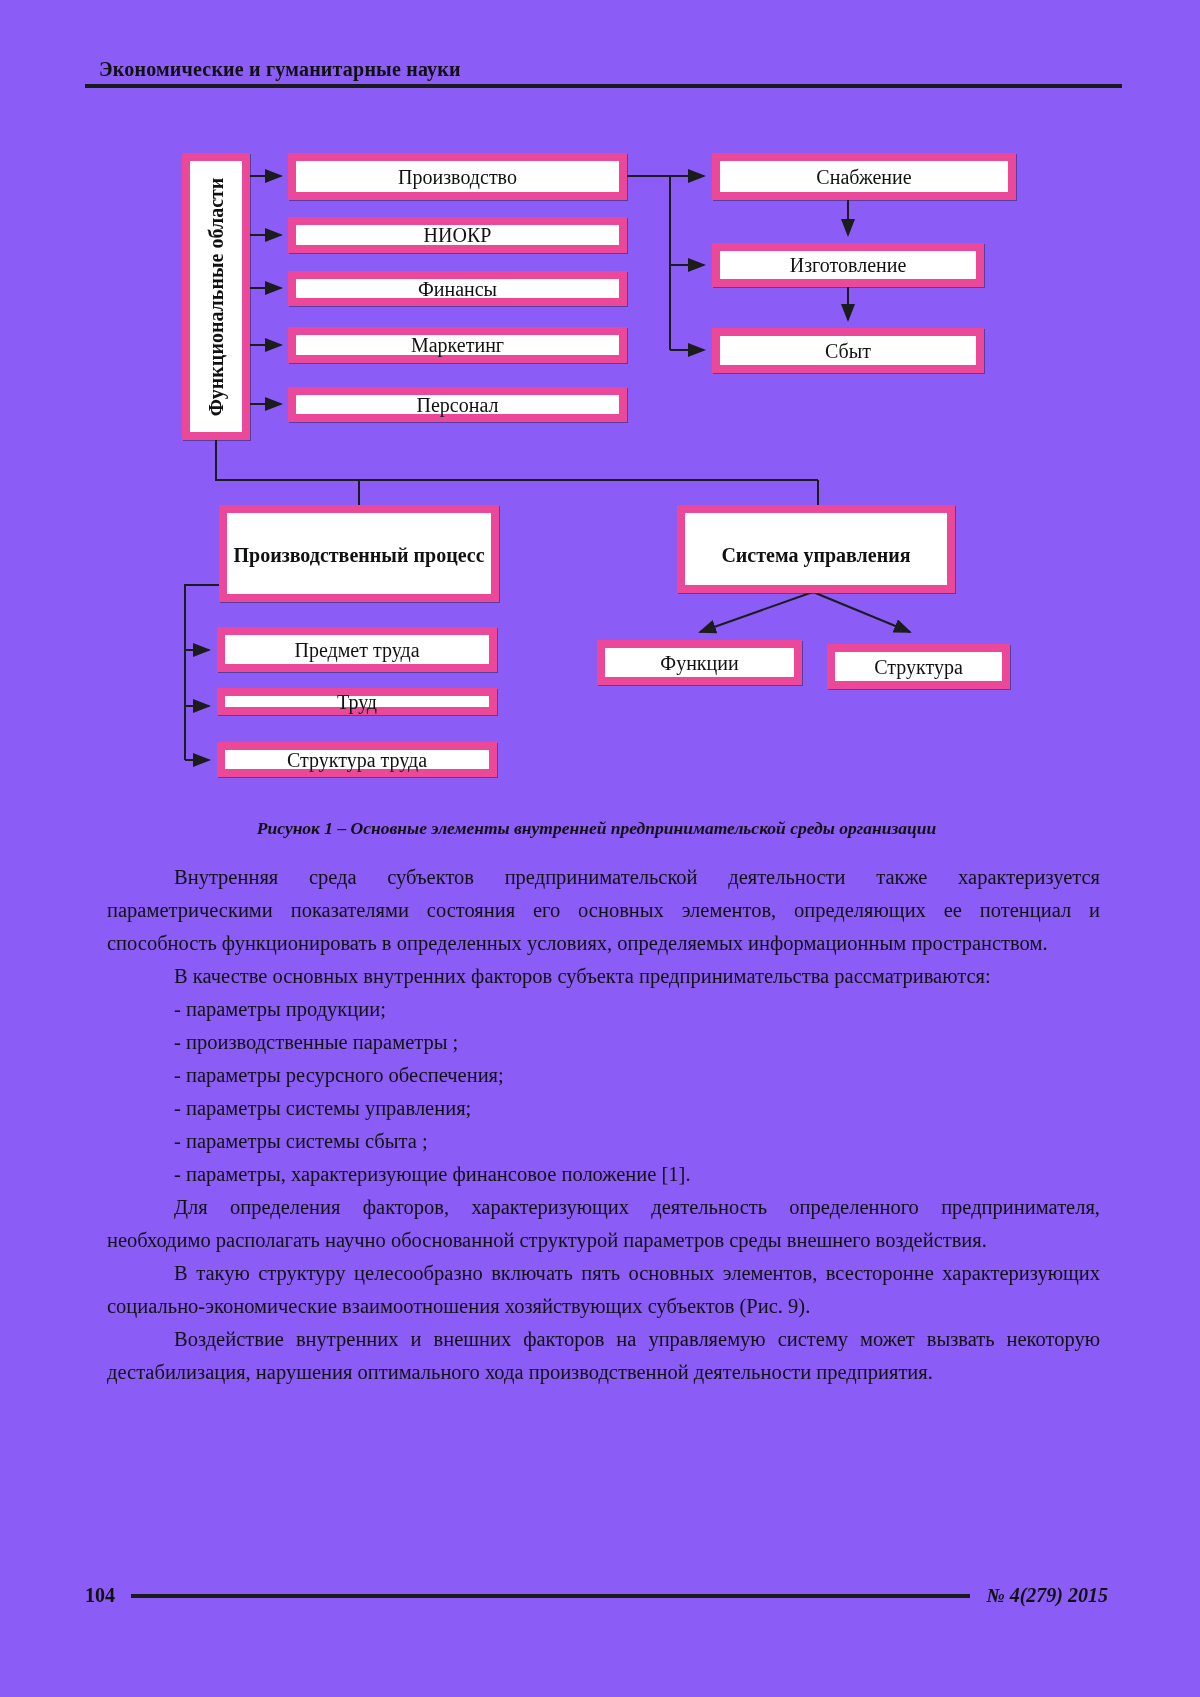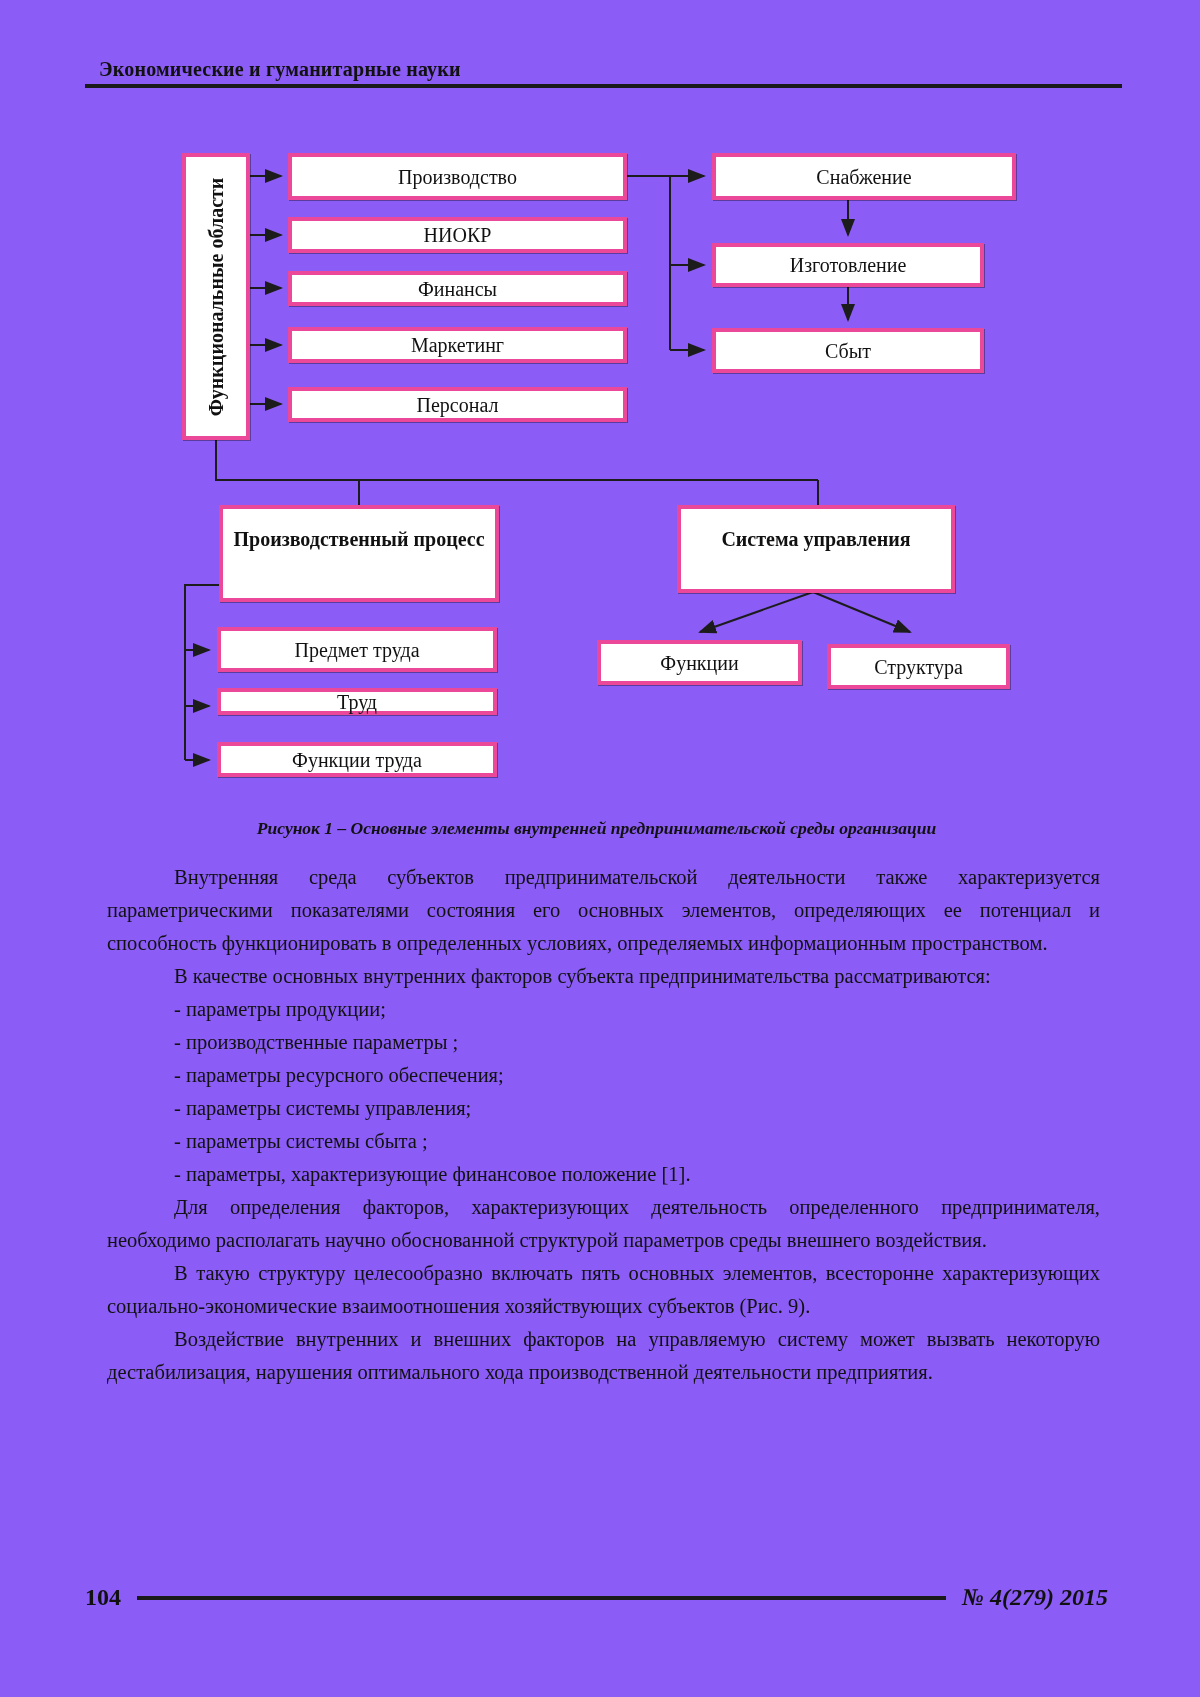--- a/index.html
+++ b/index.html
@@ -30,21 +30,21 @@
     letter-spacing: 0.2px;
   }
   .page-footer {
     position: absolute;
     left: 85px;
     top: 1584px;
     width: 1023px;
     display: flex;
     align-items: center;
     gap: 16px;
-    font-size: 24px;
+    font-size: 20px;
     font-weight: bold;
   }
   .footer-rule {
     flex: 1;
     height: 4px;
     background: #1a1a1a;
   }
   .issue-label { font-style: italic; }
   
   .figure {
@@ -53,33 +53,33 @@
     width: 1200px;
     height: 850px;
   }
   .connectors {
     position: absolute;
     left: 0; top: 0;
   }
   .node {
     position: absolute;
     box-sizing: border-box;
-    border: 4px solid #ec4899;
+    border: 8px solid #ec4899;
     background: #fff;
     display: flex;
     align-items: center;
     justify-content: center;
     text-align: center;
     font-size: 20px;
     line-height: 1.2;
     box-shadow: 1px 1px 0 rgba(0,0,0,0.35);
   }
   .node-top {
     align-items: flex-start;
-    padding-top: 9px;
+    padding-top: 21px;
     font-weight: bold;
     line-height: 42px;
   }
   .node-vertical .vtext {
     transform: rotate(-90deg);
     white-space: nowrap;
     font-weight: bold;
     font-size: 20px;
   }
   
@@ -196,21 +196,21 @@
       <span>Система управления</span>
     </div>
 
     <div class="node" style="left:217px;top:627px;width:280px;height:45px">
       <span>Предмет труда</span>
     </div>
     <div class="node" style="left:217px;top:688px;width:280px;height:27px">
       <span>Труд</span>
     </div>
     <div class="node" style="left:217px;top:742px;width:280px;height:35px">
-      <span>Функции труда</span>
+      <span>Структура труда</span>
     </div>
 
     <div class="node" style="left:597px;top:640px;width:205px;height:45px">
       <span>Функции</span>
     </div>
     <div class="node" style="left:827px;top:644px;width:183px;height:45px">
       <span>Структура</span>
     </div>
   </div>
 

